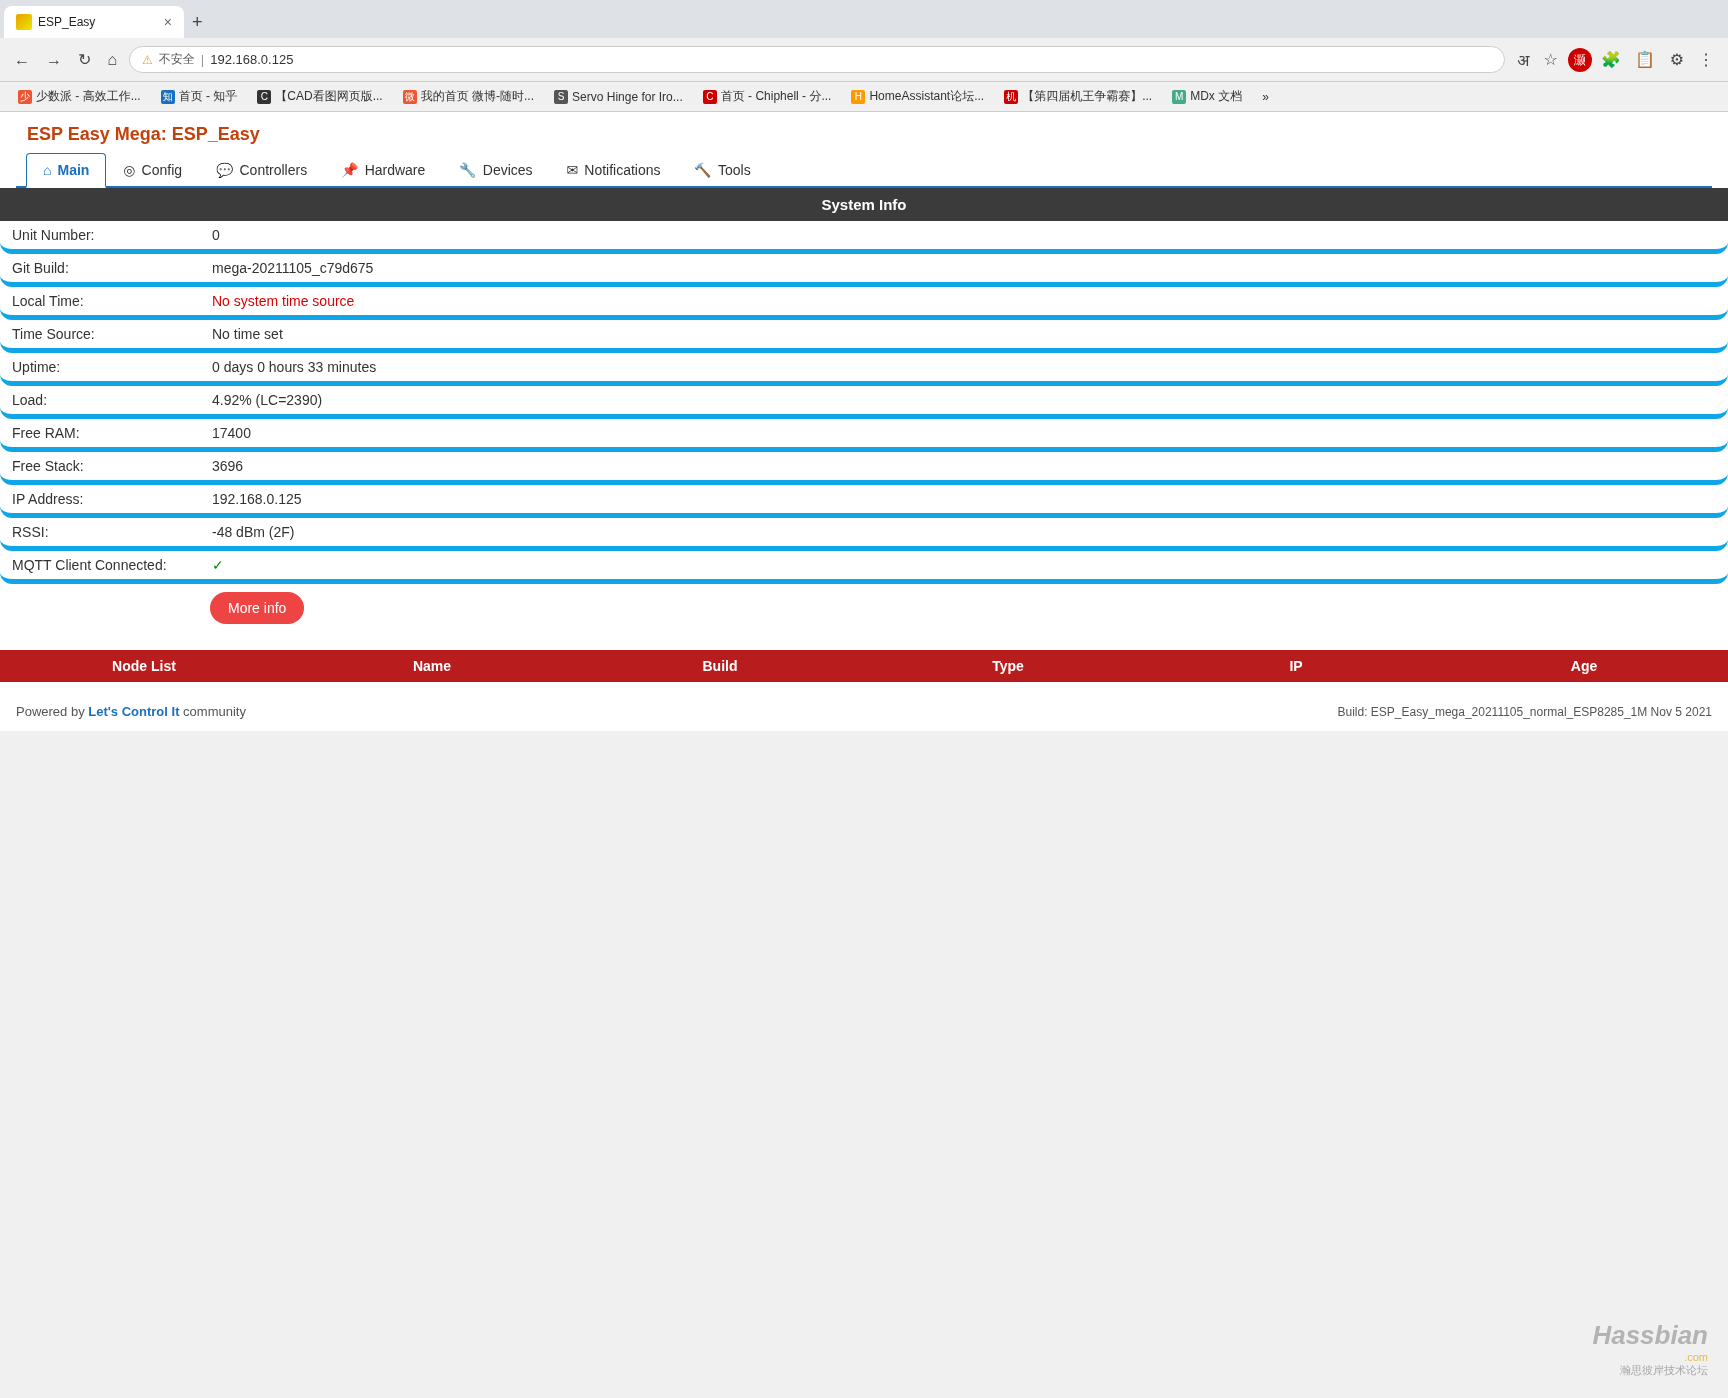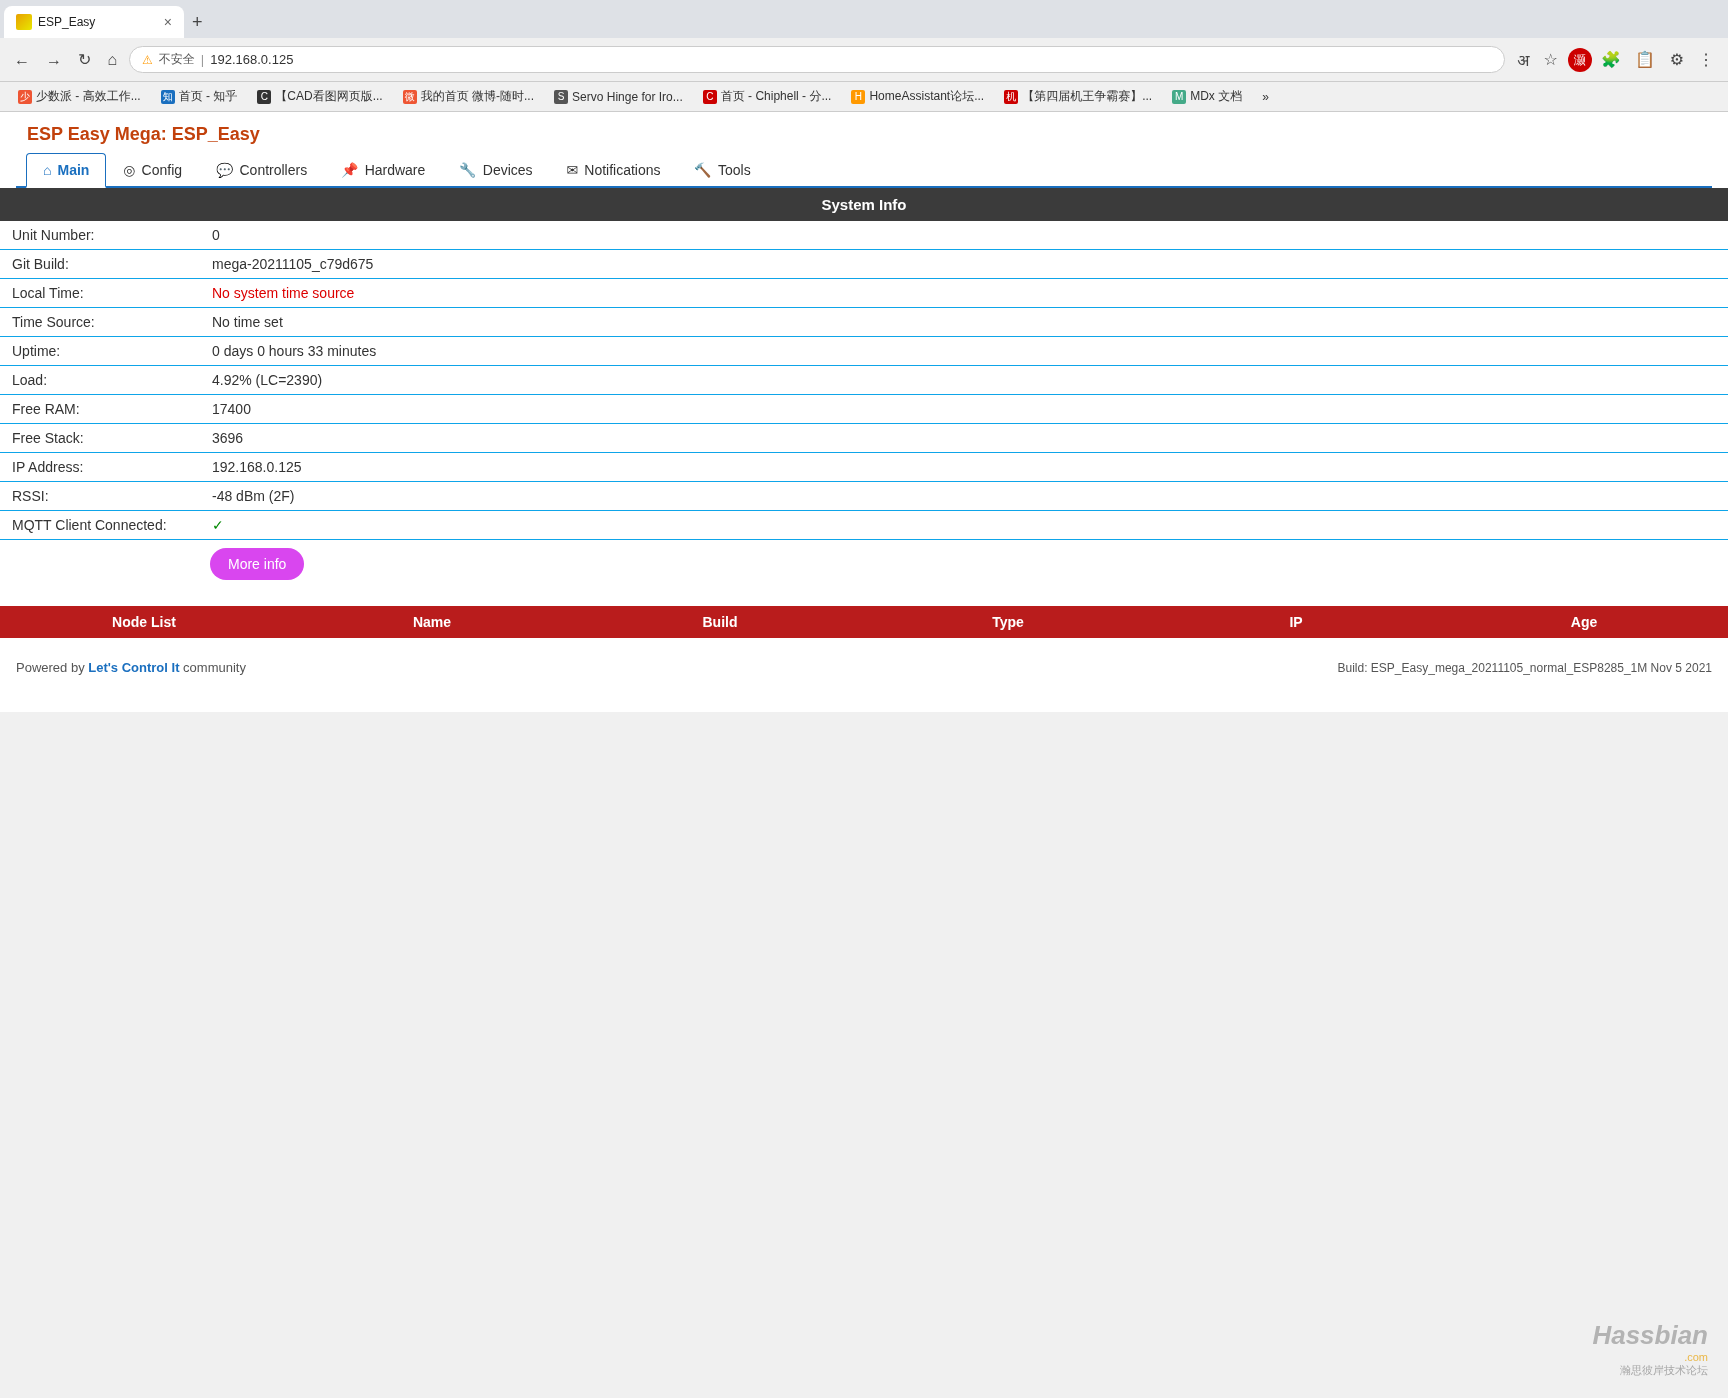--- a/index.html
+++ b/index.html
@@ -32,28 +32,28 @@
     .page-title { font-size: 18px; font-weight: bold; color: #c2410c; margin-bottom: 8px; margin-left: 11px; }
 
     
     .tabs { display: flex; border-bottom: 2px solid #1a6fbf; padding: 0 10px; }
     .tab-item { padding: 8px 16px; cursor: pointer; font-size: 14px; color: #333; border: 1px solid transparent; border-bottom: none; display: flex; align-items: center; gap: 6px; border-radius: 4px 4px 0 0; }
     .tab-item.active { background: #fff; border-color: #1a6fbf; color: #1a6fbf; font-weight: bold; border-bottom: 2px solid #fff; margin-bottom: -2px; }
 
     
     .system-info { width: 100%; margin-top: 0; }
     .section-header { background: #3b3b3b; color: #fff; font-weight: bold; text-align: center; padding: 8px; font-size: 15px; }
-    .info-row { display: flex; padding: 6px 12px; border-bottom: 1px solid #0ea5e9; }
+    .info-row { display: flex; padding: 6px 12px; border-bottom: 5px solid #0ea5e9; border-radius: 12px; }
     .info-label { width: 200px; font-weight: normal; color: #333; }
     .info-value { color: #333; }
     .info-value.red { color: #d00; }
     .info-value.green { color: #080; }
 
     
-    .more-info-btn { background: #d946ef; color: #fff; border: none; border-radius: 16px; padding: 8px 18px; cursor: pointer; font-size: 14px; margin: 8px 12px 16px 210px; }
+    .more-info-btn { background: #ef4444; color: #fff; border: none; border-radius: 16px; padding: 8px 18px; cursor: pointer; font-size: 14px; margin: 8px 12px 16px 210px; }
 
     
     .node-list-header { background: #b91c1c; color: #fff; display: grid; grid-template-columns: 1fr 1fr 1fr 1fr 1fr 1fr; padding: 8px 0; margin-top: 10px; }
     .node-col { text-align: center; font-weight: bold; font-size: 14px; }
 
     
     .footer { padding: 12px 16px; display: flex; justify-content: space-between; align-items: center; font-size: 13px; margin-top: 10px; }
     .footer-left { color: #555; }
     .footer-left a { color: #1a6fbf; font-weight: bold; text-decoration: none; }
     .footer-right { color: #1a6fbf; font-size: 12px; }

